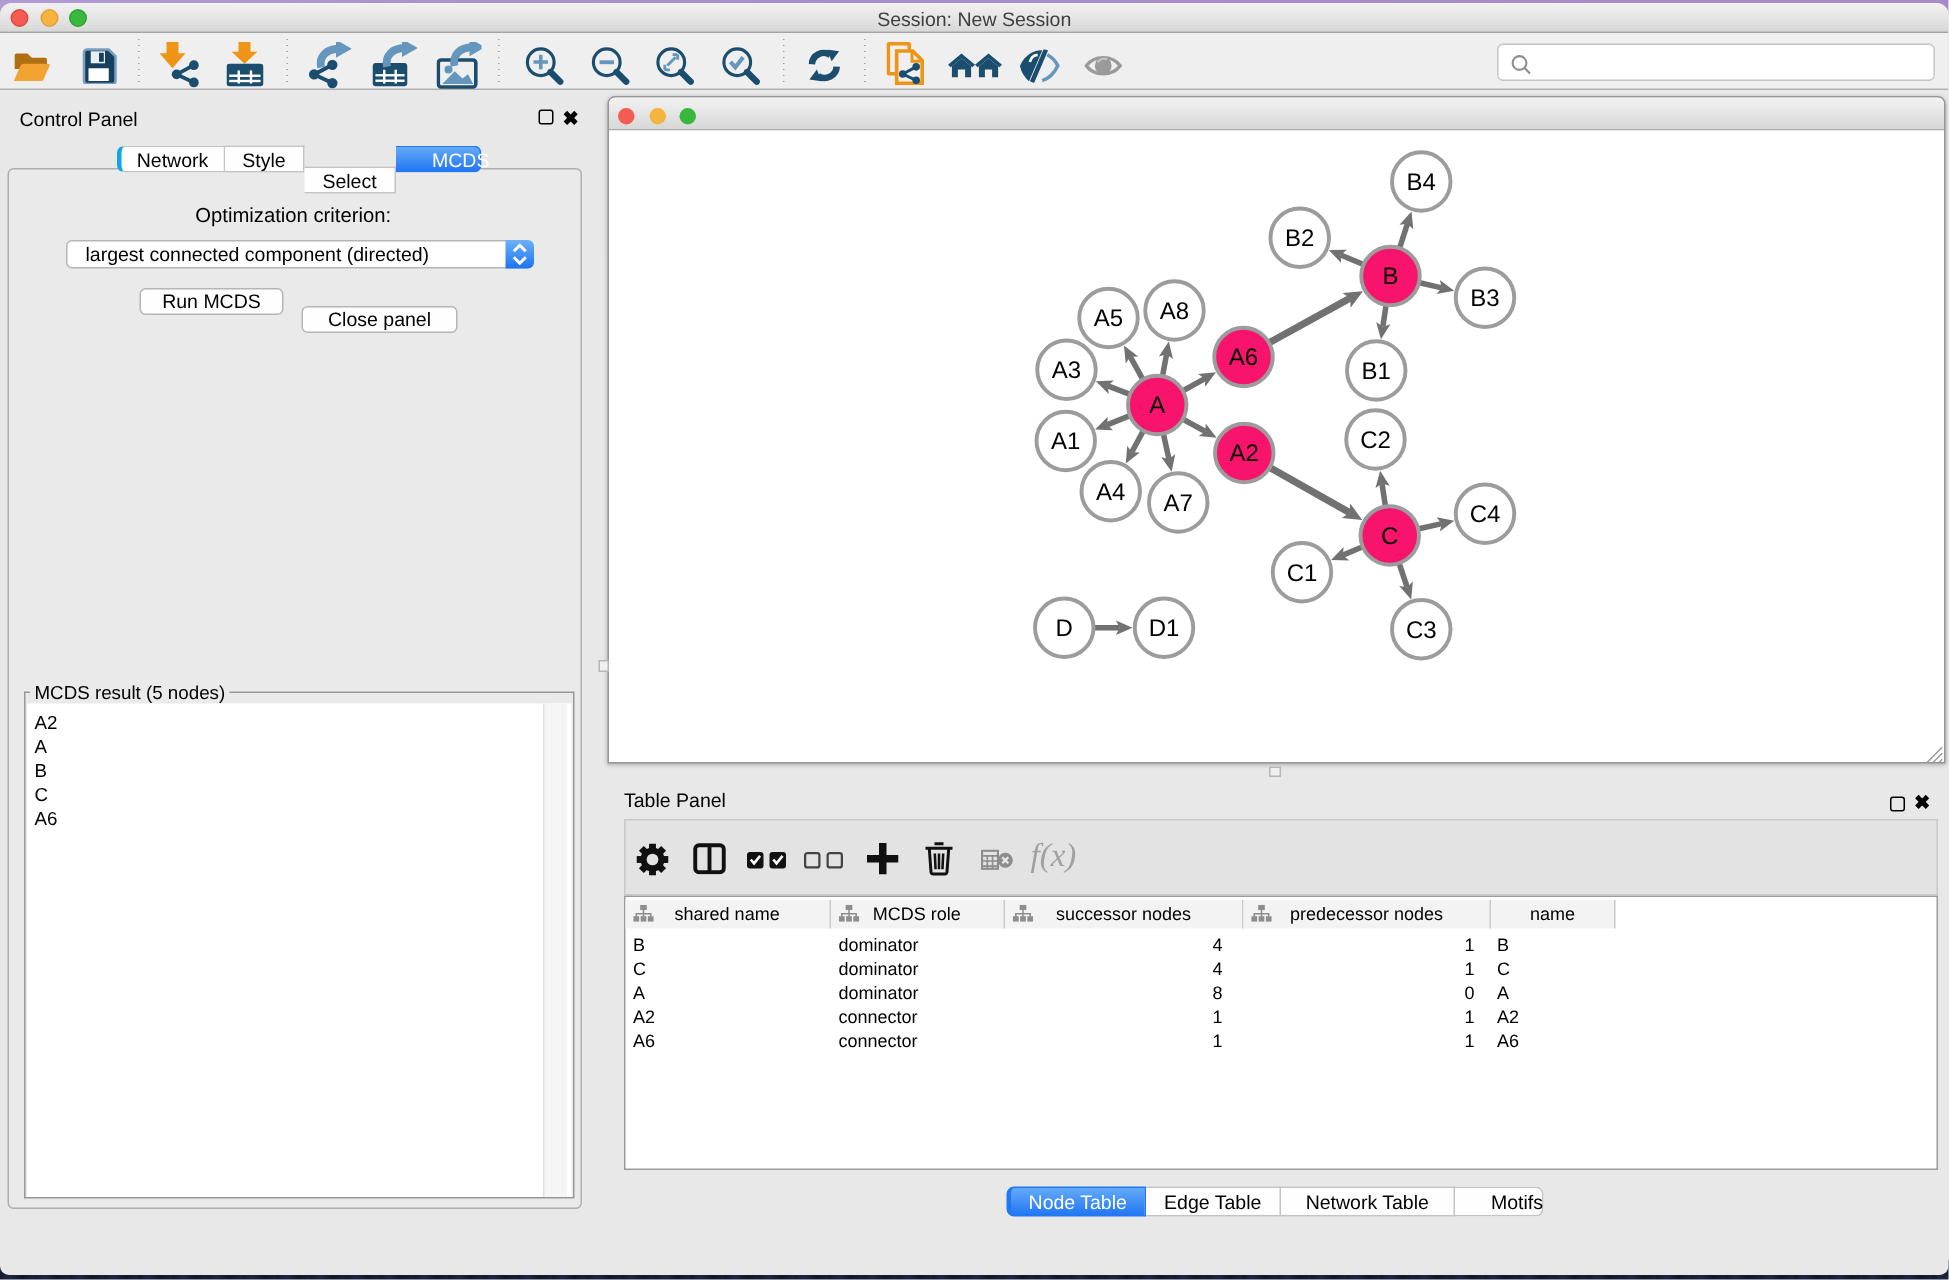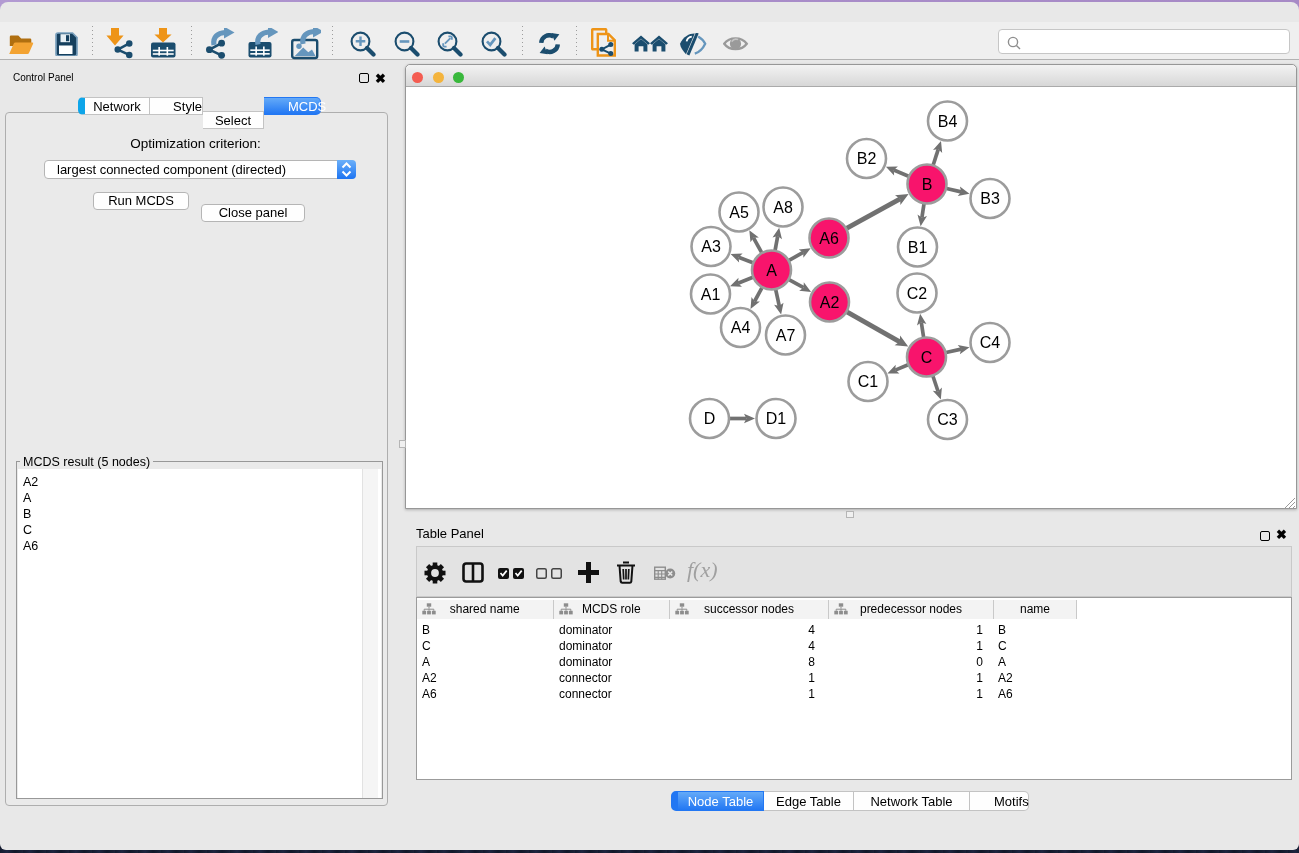--- a/index.html
+++ b/index.html
@@ -23,25 +23,25 @@
 .tsep { top:4px; width:1px; height:32px; background-image:repeating-linear-gradient(#9d9d9d 0 1px,transparent 1px 4px); }
 #searchbox { left:998px; top:7px; width:292px; height:25px; background:#fff; border:1px solid #c6c6c6; border-radius:4px; }
 
 #statusbar { left:0; top:816px; width:1299px; height:32px; background:#ececec; border-top:1px solid #c6c6c6; }
 #listbtn { left:9px; top:5px; width:27px; height:20px; background:#f2f2f2; border:1px solid #a2a2a2; }
 #membtn { left:1214px; top:3px; width:74px; height:23px; background:#f4f4f4; border:1px solid #a8a8a8; font-size:12px; color:#111; }
 #membtn .dot { left:11px; top:5px; width:13px; height:13px; border-radius:50%; background:#1c8c35; }
 #membtn .mtxt { left:29px; top:4px; }
 
 #cpanel { left:0; top:59px; width:391px; height:757px; }
-#cpTitle { left:13px; top:11px; font-size:10px; color:#000; }
+#cpTitle { left:13px; top:11px; font-size:13px; color:#000; }
 #cpBox { left:5px; top:51px; width:383px; height:694px; background:#eaeaea; border:1px solid #aeaeae; border-radius:4px; }
 .tabstrip { height:19px; }
 .tab { float:left; height:18px; border:1px solid #c3c3c3; border-left:none; background:#fefefe; font-size:13px; text-align:center; line-height:18px; color:#000; }
-.tab.first { border-left:7px solid #0ea5e9; border-radius:5px 0 0 5px; }
+.tab.first { border-left:3px solid #0ea5e9; border-radius:5px 0 0 5px; }
 .tab.last { border-radius:0 5px 5px 0;padding-left:24px; }
 .tab.sel { background:linear-gradient(#64aaf8,#2277f3); color:#fff; border-color:#2277f3; }
 #cpTabs { left:78px; top:36px; width:244px; }
 #optlabel { left:0px; top:75px; width:391px; text-align:center; font-size:13.5px; color:#000; }
 #dropdown { left:44px; top:99px; width:311px; height:19px; background:#fff; border:1px solid #b5b5b5; border-radius:4px; font-size:13px; line-height:17px; }
 #dropdown .dtext { left:12px; top:0px; }
 #dropdown .stepper { left:292px; top:-1px; width:19px; height:19px; background:linear-gradient(#6cb0f9,#1d74f2); border-radius:0 4px 4px 0; }
 .btn { height:18px; background:#fefefe; border:1px solid #b5b5b5; border-radius:4px; font-size:13px; text-align:center; line-height:16px; color:#000; }
 #runbtn { left:93px; top:131px; width:96px; }
 #closebtn { left:201px; top:131px; width:104px;margin-top:12px; }
@@ -68,20 +68,26 @@
 #btabs .tab { height:20px; line-height:19px;text-align:center; }
 
 .miniSq { width:10px; height:10px; border:1.5px solid #000; border-radius:2px; }
 .xIcon { font-size:13px; font-weight:bold; color:#000; }
 </style>
 </head>
 <body>
 <div class="abs" id="deskTop"></div>
 <div class="abs" id="deskBot"></div>
 <div class="abs" id="appwin">
+  <div class="abs" id="titlebar">
+    <div class="abs tl t1"></div>
+      <div class="abs tl t2"></div>
+      <div class="abs tl t3"></div>
+    <div class="abs" id="wtitle">Session: New Session</div>
+  </div>
   <div class="abs" id="toolbar">
       <div class="abs tsep" style="left:92px"></div>
       <div class="abs tsep" style="left:191px"></div>
       <div class="abs tsep" style="left:332px"></div>
       <div class="abs tsep" style="left:522px"></div>
       <div class="abs tsep" style="left:576px"></div>
       <svg class="abs" style="left:8px;top:10px" width="26" height="24" viewBox="0 0 26 24">
         <path d="M1.8,14 v-9.2 a1.2,1.2 0 0 1 1.2,-1.2 h7.3 l2.9,2.9 h8.9 a1.2,1.2 0 0 1 1.2,1.2 v6.3 z" fill="#b06f10"></path>
         <path d="M1.2,22 L5.8,11.5 a1.7,1.7 0 0 1 1.55,-1 H24.2 a0.95,0.95 0 0 1 0.9,1.3 L21,21 a1.7,1.7 0 0 1 -1.55,1 H2 a0.9,0.9 0 0 1 -0.8,0 z" fill="#f3a332"></path>
       </svg>
@@ -194,21 +200,21 @@
         </svg>
       </div>
     </div>
   <div class="abs" id="cpanel">
     <div class="abs" id="cpTitle">Control Panel</div>
     <div class="abs miniSq" style="left:359px;top:12px;"></div>
     <div class="abs xIcon" style="left:375px;top:10px;">✖</div>
     <div class="abs" id="cpBox"></div>
     <div class="abs tabstrip" id="cpTabs">
       <div class="tab first" style="width:72px;">Network</div>
-        <div class="tab" style="width:53px;text-align:right;">Style</div>
+        <div class="tab" style="width:53px;">Style</div>
         <div class="tab" style="width:61px;margin-top:14px;">Select</div>
         <div class="tab last sel" style="width:57px;">MCDS</div>
     </div>
     <div class="abs" id="optlabel">Optimization criterion:</div>
     <div class="abs" id="dropdown">
         <div class="abs dtext">largest connected component (directed)</div>
         <div class="abs stepper"></div>
         <svg class="abs" style="left:292px;top:0px" width="19" height="17" viewBox="0 0 19 17">
           <path d="M5.5,6.5 L9.5,2.5 L13.5,6.5" fill="none" stroke="#fff" stroke-width="2"></path>
           <path d="M5.5,10.5 L9.5,14.5 L13.5,10.5" fill="none" stroke="#fff" stroke-width="2"></path>

